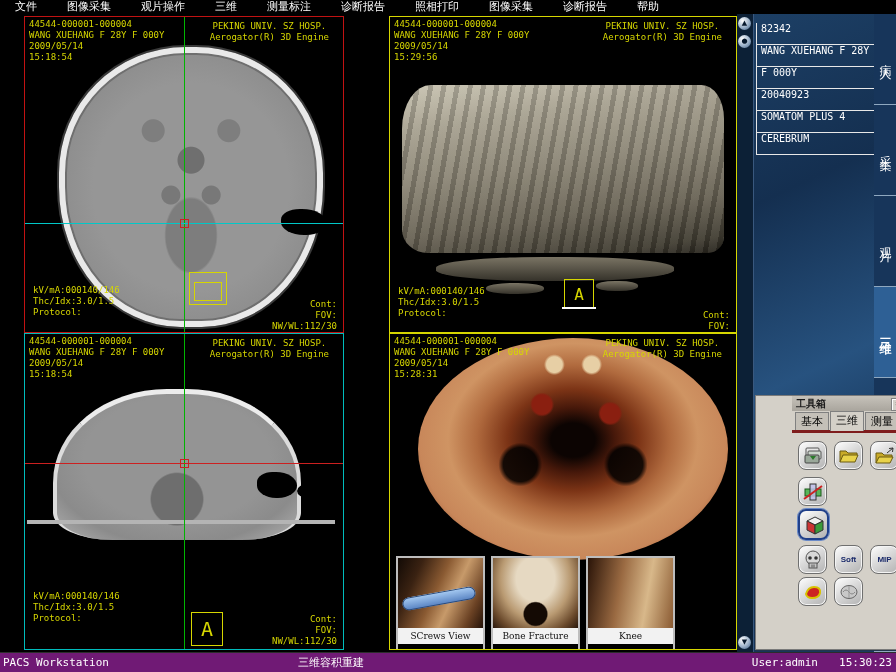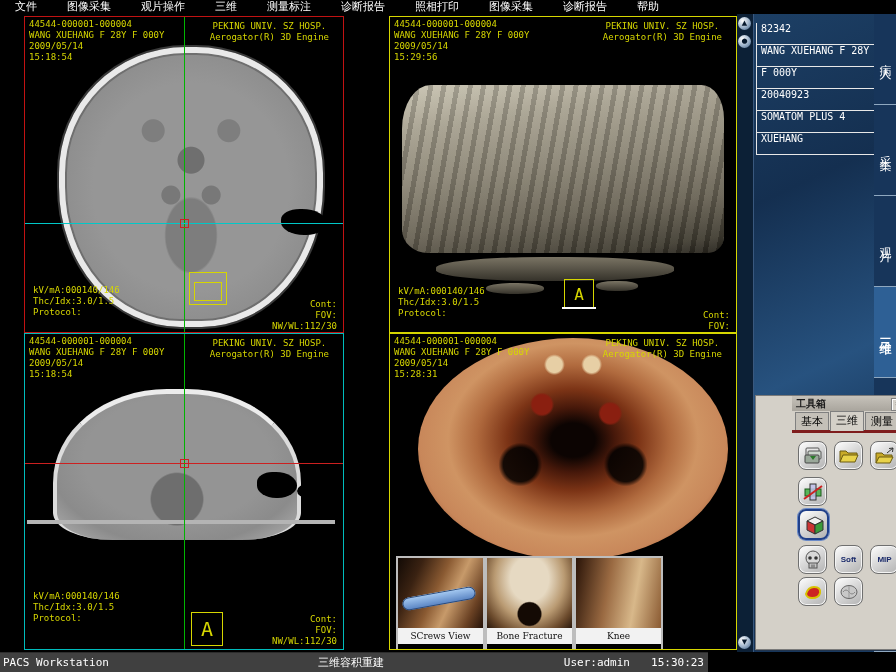--- a/index.html
+++ b/index.html
@@ -78,21 +78,21 @@
   .vrt{position:absolute;left:28px;top:4px;width:310px;height:222px;z-index:1;border-radius:50%;
     background:
       radial-gradient(circle at 33% 57%, rgba(0,0,0,.85) 0 7%, rgba(0,0,0,0) 9%),
       radial-gradient(circle at 67% 57%, rgba(0,0,0,.85) 0 7%, rgba(0,0,0,0) 9%),
       radial-gradient(circle at 44% 12%, #e7cfa5 0 3%, rgba(0,0,0,0) 4%),
       radial-gradient(circle at 56% 12%, #e7cfa5 0 3%, rgba(0,0,0,0) 4%),
       radial-gradient(circle at 40% 30%, #8a1f10 0 4%, rgba(0,0,0,0) 5%),
       radial-gradient(circle at 62% 34%, #8a1f10 0 4%, rgba(0,0,0,0) 5%),
       radial-gradient(ellipse at 50% 46%, #0c0402 0 10%, #46180a 19%, #7c3416 30%, #b06a3e 44%,
                       #cf9463 57%, #c8875a 70%, #9a5530 82%, #5f2712 92%, #2a0d04 100%);}
-  .thumbs{position:absolute;left:6px;top:222px;width:338px;height:104px;display:flex;
+  .thumbs{position:absolute;left:6px;top:222px;width:338px;height:104px;display:flex;gap:6px;
           overflow:hidden;z-index:7;}
   .thumb{flex:0 0 85px;border:2px solid #bdbdbd;background:#000;}
   .timg{width:85px;height:70px;}
   .tlabel{width:85px;height:16px;background:#f2f2f2;color:#111;text-align:center;
           font:9px/16px "DejaVu Serif",serif;white-space:nowrap;overflow:hidden;}
   .timg.screws{background:linear-gradient(115deg,#120a05 0%,#3a2212 22%,#8a5a32 45%,#c79a6a 62%,#6b4224 84%,#241208 100%);position:relative;overflow:hidden;}
   .bluebar{position:absolute;left:4px;top:34px;width:74px;height:13px;border-radius:7px;
            background:linear-gradient(#a9cdf4,#5580c0);transform:rotate(-10deg);
            box-shadow:inset 0 0 0 1px #2c4a78;}
   .timg.bonefx{background:
@@ -135,24 +135,24 @@
   .tb-tab.active{background:#d4d0c8;padding-bottom:3px;position:relative;top:1px;}
   .tb-body{position:relative;height:216px;}
   .tbtn{position:absolute;width:27px;height:27px;border-radius:8px;cursor:pointer;
     background:linear-gradient(145deg,#ffffff,#dadada 45%,#b2b2b2);
     border:1px solid #6f6f6f;box-shadow:inset 0 0 0 1px #f4f4f4;
     display:flex;align-items:center;justify-content:center;}
   .tbtn.selected{border:2px solid #20408a;box-shadow:0 0 0 1px #6a8ac8;}
   .tbtn .txtico{font:bold 8px "Liberation Sans",sans-serif;color:#1a2a6a;}
 
   
-  #statusbar{position:absolute;left:0;top:652px;width:708px;height:20px;background:#404040;
+  #statusbar{position:absolute;left:0;top:652px;width:896px;height:20px;background:#701a75;
              border-top:1px solid #2c2c2c;color:#fff;font:11px/20px "DejaVu Sans Mono",monospace;}
   #statusbar .sleft{position:absolute;left:3px;}
-  #statusbar .scenter{position:absolute;left:318px;}
+  #statusbar .scenter{position:absolute;left:298px;}
   #statusbar .suser{position:absolute;right:78px;}
   #statusbar .stime{position:absolute;right:4px;}
 </style>
 </head>
 <body>
 
 <div id="screen">
 
   <div id="menubar">
     <span class="mitem">文件</span>
@@ -297,21 +297,21 @@
       <div class="roundbtn" style="top:21px;">●</div>
       <div class="roundbtn" style="top:622px;">▼</div>
     </div>
 
     <div class="pfields">
       <div class="pfield">82342</div>
       <div class="pfield">WANG XUEHANG F 28Y</div>
       <div class="pfield">F 000Y</div>
       <div class="pfield">20040923</div>
       <div class="pfield">SOMATOM PLUS 4</div>
-      <div class="pfield">XUEHANG</div>
+      <div class="pfield">CEREBRUM</div>
     </div>
 
     <div class="tabcol">
       <div class="stab" style="top:0;height:90px;">病人</div>
       <div class="stab" style="top:91px;height:90px;">采集</div>
       <div class="stab" style="top:182px;height:90px;">观片</div>
       <div class="stab active" style="top:273px;height:90px;">三维</div>
       <div class="stab" style="top:364px;height:90px;">报告</div>
       <div class="stab" style="top:455px;height:90px;">照相</div>
       <div class="stab" style="top:546px;height:91px;">退出</div>

